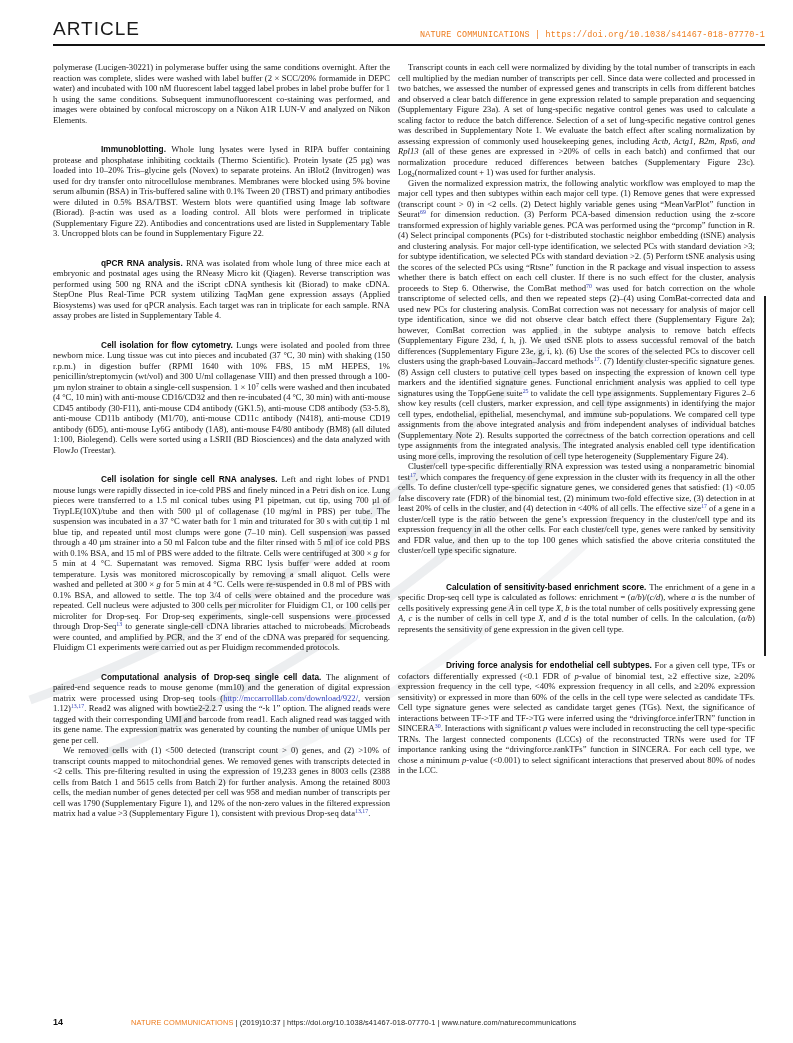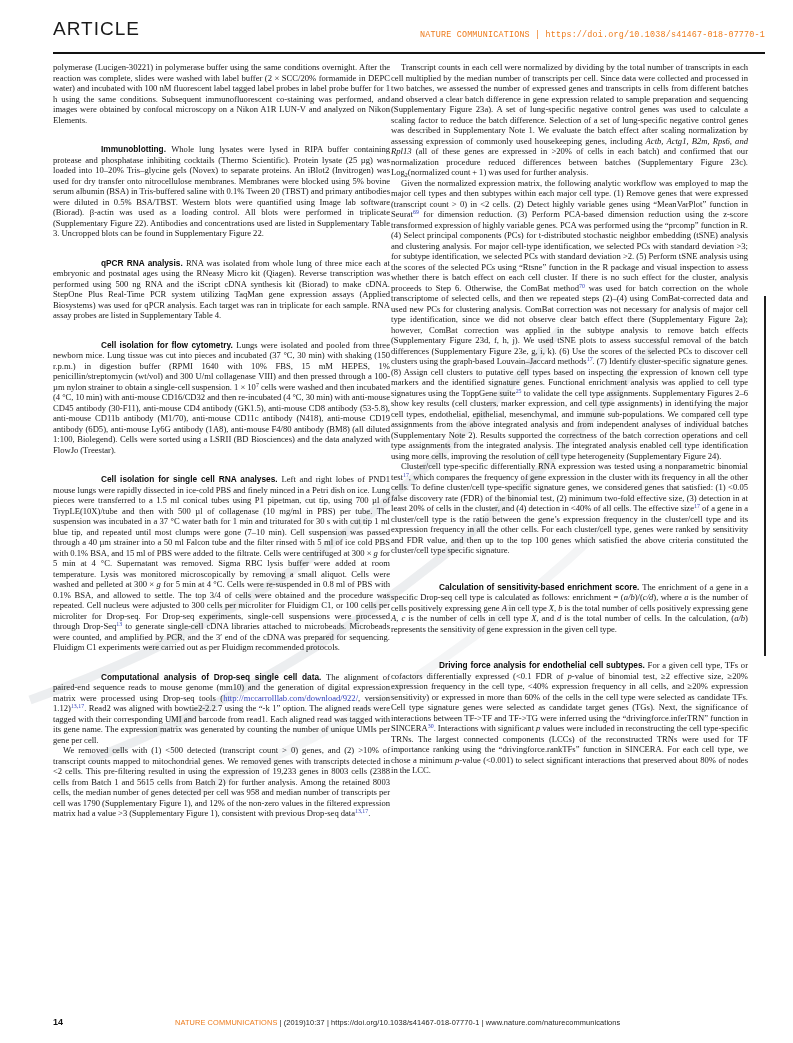--- a/index.html
+++ b/index.html
@@ -1,48 +1,48 @@
 <!DOCTYPE html>
 <html><head>
 <meta charset="utf-8">
 <style>
   html,body{margin:0;padding:0;background:#ffffff;}
   .page{position:relative;width:793px;height:1043px;background:#ffffff;overflow:hidden;
         font-family:"Liberation Serif",serif;color:#141414;}
   
   .hdr{position:absolute;top:18px;left:53px;right:28px;display:flex;
        justify-content:space-between;align-items:flex-end;
-       border-bottom:2px solid #111;padding-bottom:12px;}
+       border-bottom:2px solid #111;padding-bottom:4px;}
   .article-label{font-family:"Liberation Sans",sans-serif;font-size:19px;
                  letter-spacing:1px;color:#1a1a1a;}
   .journal-ref{font-family:Liberation Mono, monospace;font-size:8.4px;
                letter-spacing:.2px;color:#ed7b1c;}
   
-  .columns{position:absolute;top:62px;left:53px;display:flex;gap:1px;z-index:2;}
+  .columns{position:absolute;top:62px;left:53px;display:flex;gap:8px;z-index:2;}
   .col{display:block;}
   .col-left{width:337px;}
   .col-right{width:357px;}
   .para{margin:0;font-size:8.6px;line-height:10.5px;text-align:justify;
         color:#161616;word-spacing:-0.2px;}
   .para.has-heading{margin-top:19px;}
   .col-right .para.has-heading{margin-top:26px;}
   .para.indent{text-indent:10px;}
   .sec-heading{font-family:"Liberation Sans",sans-serif;font-weight:bold;
                font-size:8.3px;color:#0d0d0d;padding-left:48px;}
   .seg-ref{color:#2e3db8;font-size:5.9px;vertical-align:3px;line-height:0;}
   .seg-sup{font-size:5.9px;vertical-align:3px;line-height:0;}
   .seg-sub{font-size:5.9px;vertical-align:-2px;line-height:0;}
   .seg-link{color:#2e3db8;margin-top:9px;}
   .seg-i{font-style:italic;}
   
   .ftr{position:absolute;top:1001px;left:53px;right:28px;
        font-family:"Liberation Sans",sans-serif;font-size:7.4px;color:#222;
        display:flex;align-items:baseline;z-index:2;}
   .pageno{font-weight:bold;font-size:9px;color:#111;margin-top:16px;}
-  .footcite{margin-left:112px;letter-spacing:.1px;}
+  .footcite{margin-left:68px;letter-spacing:.1px;}
   .footcite .orange{color:#ed7b1c;}
   
   .wm{position:absolute;left:0;top:0;z-index:1;pointer-events:none;}
   .edge-mark{position:absolute;right:27px;top:296px;width:2px;height:360px;
              background:#1f1f1f;z-index:1;}
 </style>
 </head>
 <body>
 
 <div class="page">

